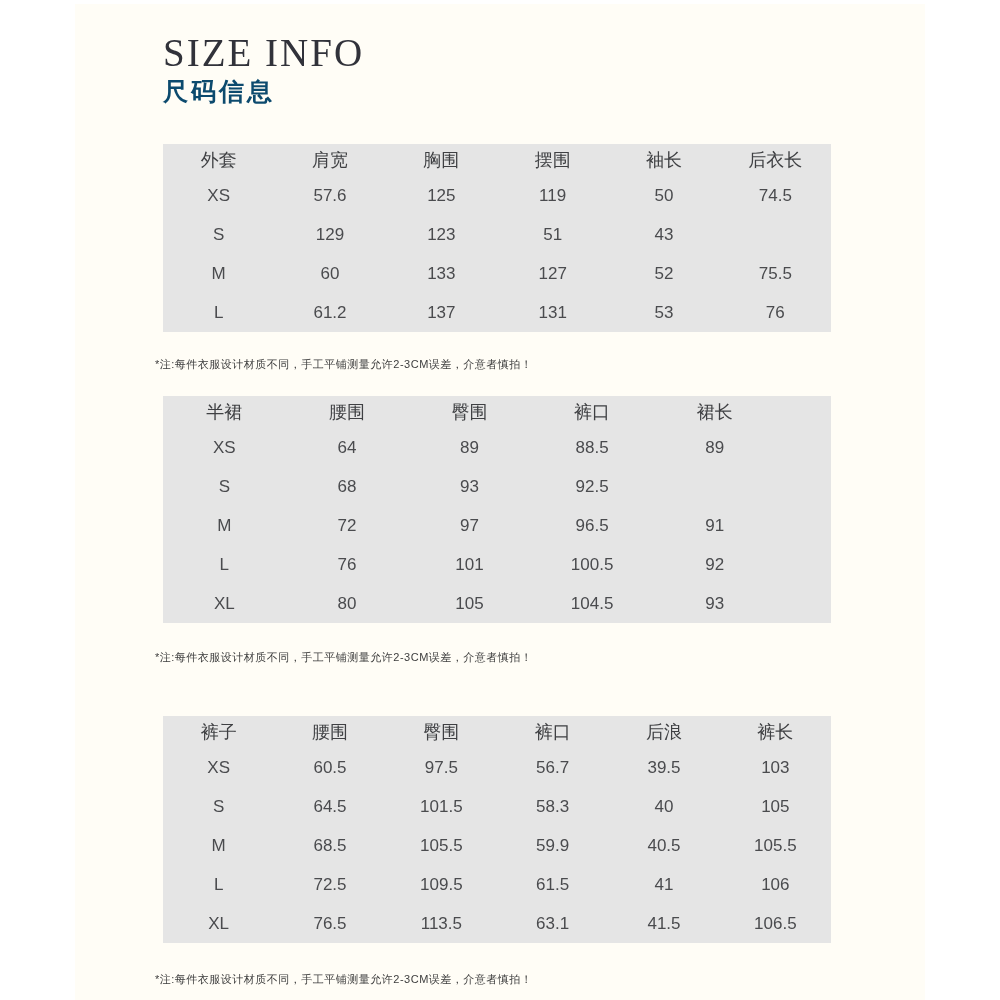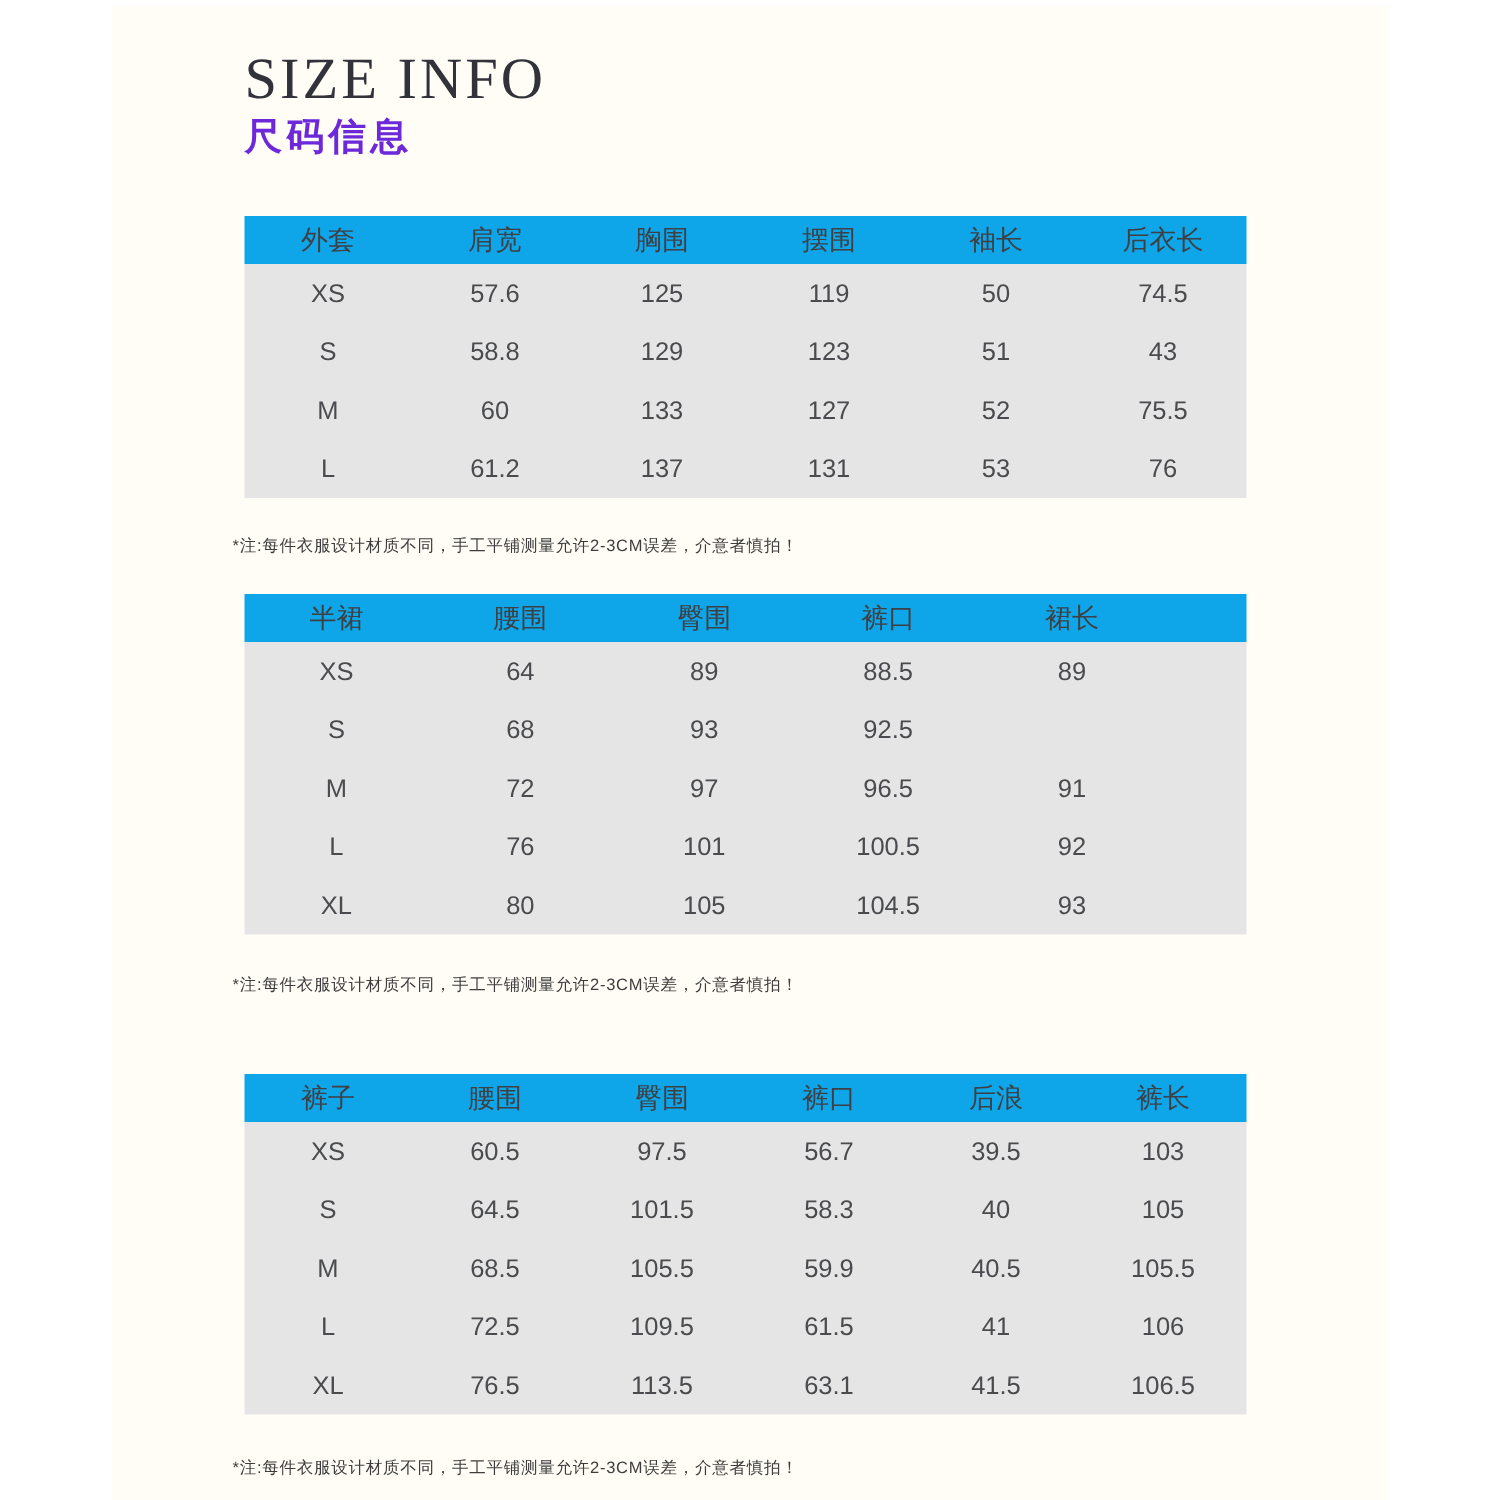--- a/index.html
+++ b/index.html
@@ -23,31 +23,31 @@
     font-weight: 500;
     letter-spacing: 2px;
     color: #31323a;
   }
   .page-subtitle {
     font-size: 25px;
     line-height: 30px;
     margin-top: 2px;
     font-weight: bold;
     letter-spacing: 3px;
-    color: #6d28d9;
+    color: #0c4a6e;
   }
   .size-table { width: 668px; }
   .size-table .thead,
   .size-table .trow {
     display: grid;
     grid-template-columns: repeat(var(--cols, 6), 1fr);
     width: 100%;
   }
   .size-table .thead {
-    background: #0ea5e9;
+    background: #e5e5e5;
     height: 32px;
     line-height: 32px;
   }
   .size-table .tbody { background: #e5e5e5; }
   .size-table .trow { height: 39px; line-height: 39px; }
   .size-table .th {
     font-size: 18px;
     color: #3f4043;
     text-align: center;
     white-space: nowrap;
@@ -97,21 +97,20 @@
         <div class="trow">
           <span class="td">XS</span>
           <span class="td">57.6</span>
           <span class="td">125</span>
           <span class="td">119</span>
           <span class="td">50</span>
           <span class="td">74.5</span>
         </div>
         <div class="trow">
           <span class="td">S</span>
-          <span class="td">58.8</span>
           <span class="td">129</span>
           <span class="td">123</span>
           <span class="td">51</span>
           <span class="td">43</span>
         </div>
         <div class="trow">
           <span class="td">M</span>
           <span class="td">60</span>
           <span class="td">133</span>
           <span class="td">127</span>

